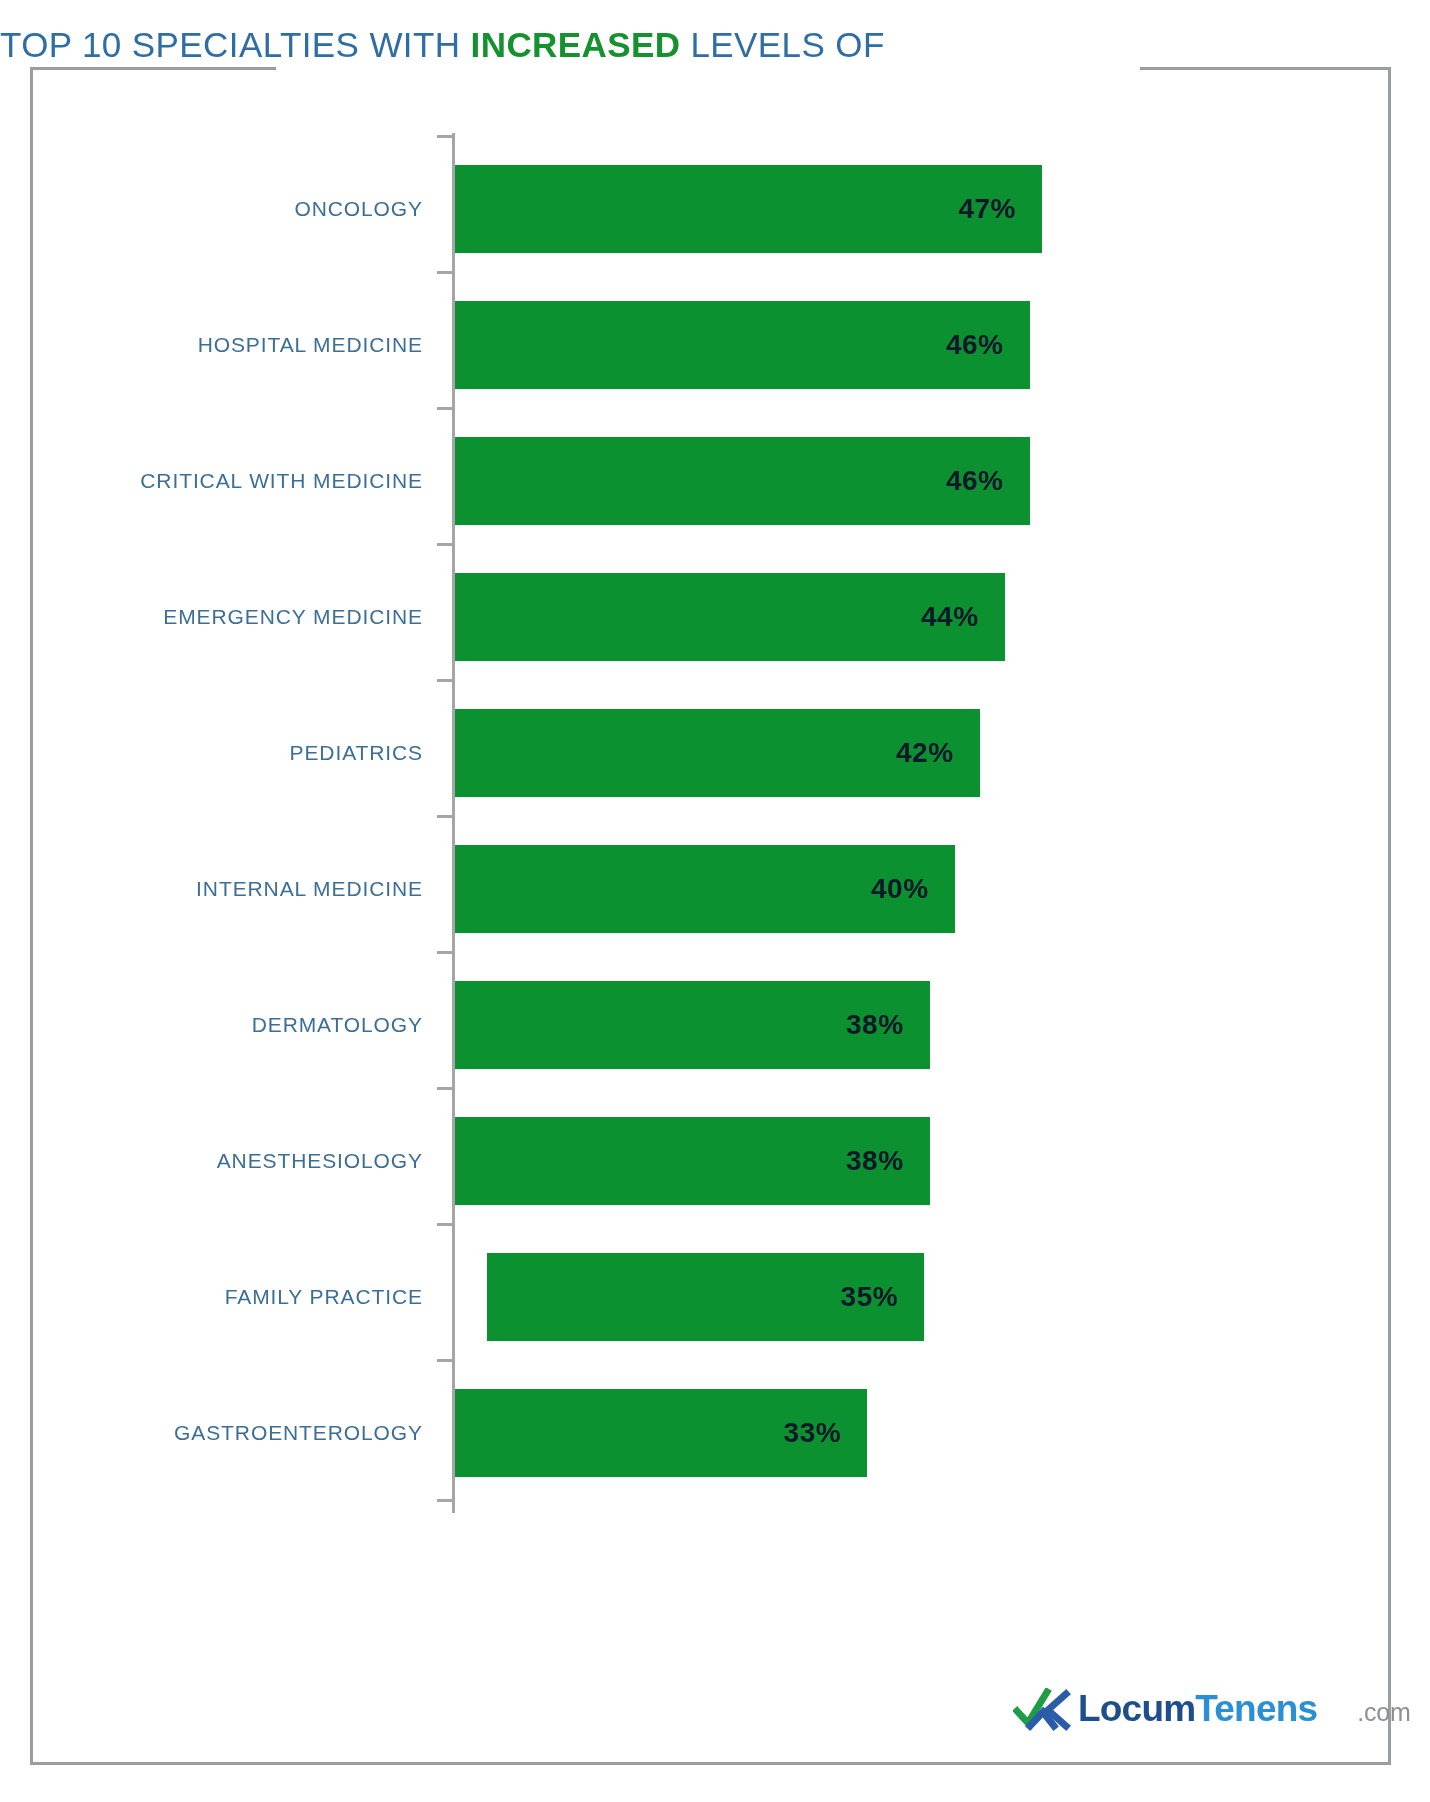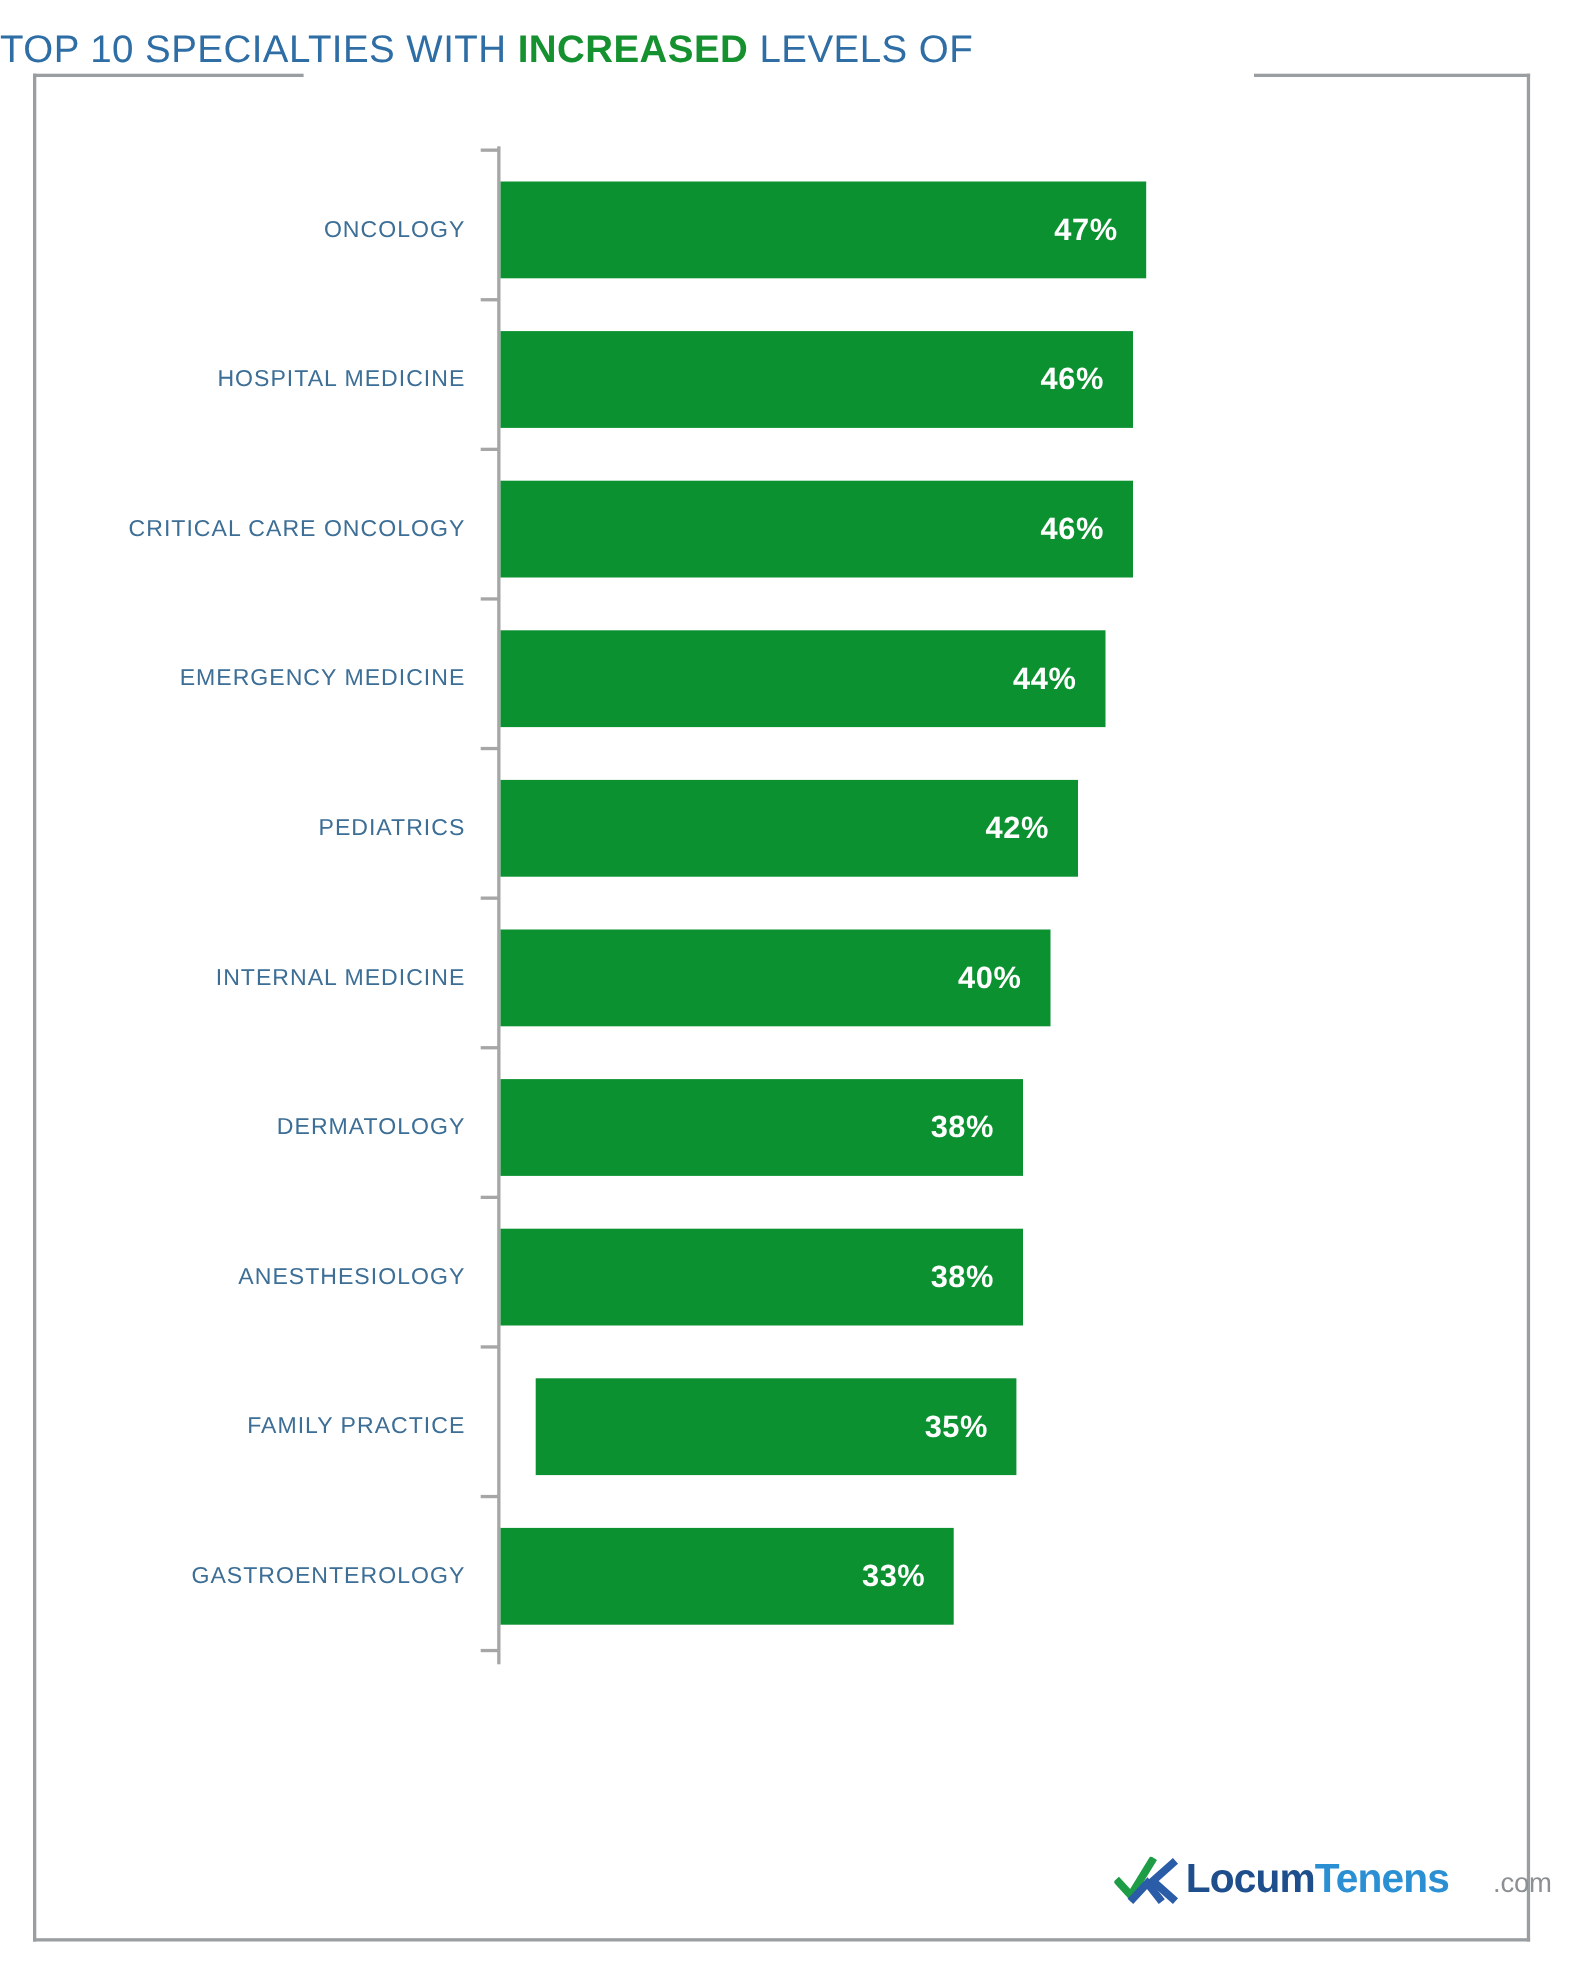--- a/index.html
+++ b/index.html
@@ -99,21 +99,21 @@
     top: 0;
     height: 88px;
     background: #0c9130;
   }
   .bar-value {
     position: absolute;
     top: 0;
     height: 100px;
     line-height: 88px;
     right: 26px;
-    color: #ffffff;
+    color: #0f172a;
     font-size: 28px;
     font-weight: 700;
     letter-spacing: 0.5px;
   }
 
   
   #brand-logo {
     position: absolute;
     left: 1013px;
     top: 1682px;
@@ -179,21 +179,21 @@
           <div class="bar-value">47%</div>
         </div>
       </div>
       <div class="bar-row" style="top: 301px;">
         <div class="bar-label">HOSPITAL MEDICINE</div>
         <div class="bar-rect" style="width: 574.511px; background: rgb(12, 145, 48);">
           <div class="bar-value">46%</div>
         </div>
       </div>
       <div class="bar-row" style="top: 437px;">
-        <div class="bar-label">CRITICAL CARE ONCOLOGY</div>
+        <div class="bar-label">CRITICAL WITH MEDICINE</div>
         <div class="bar-rect" style="width: 574.511px; background: rgb(12, 145, 48);">
           <div class="bar-value">46%</div>
         </div>
       </div>
       <div class="bar-row" style="top: 573px;">
         <div class="bar-label">EMERGENCY MEDICINE</div>
         <div class="bar-rect" style="width: 549.532px; background: rgb(12, 145, 48);">
           <div class="bar-value">44%</div>
         </div>
       </div>

